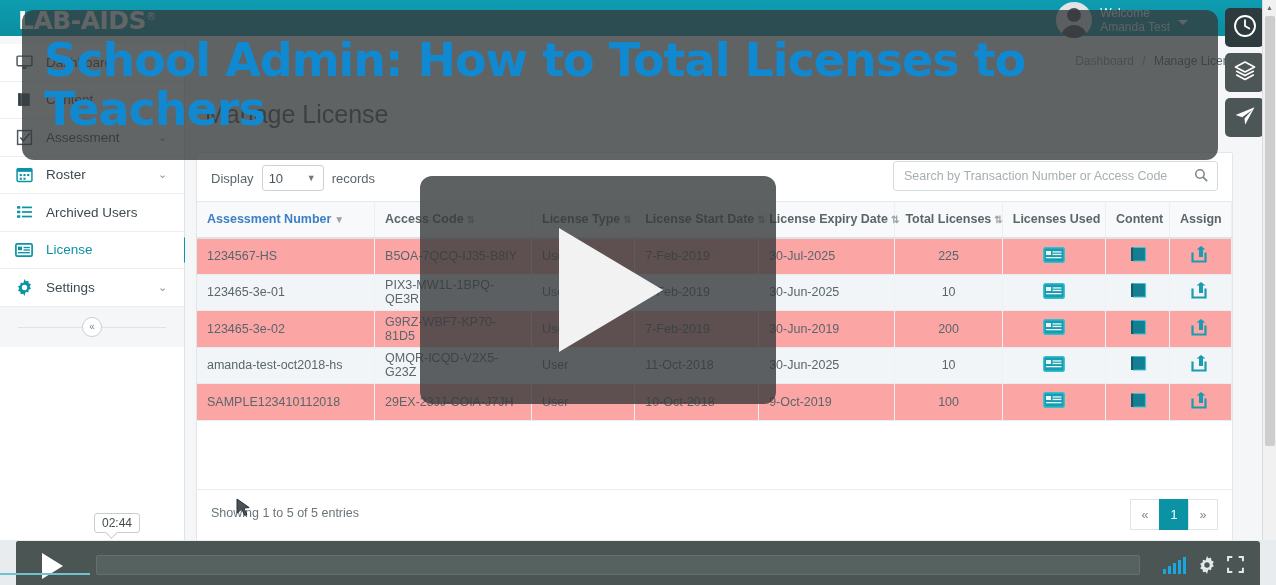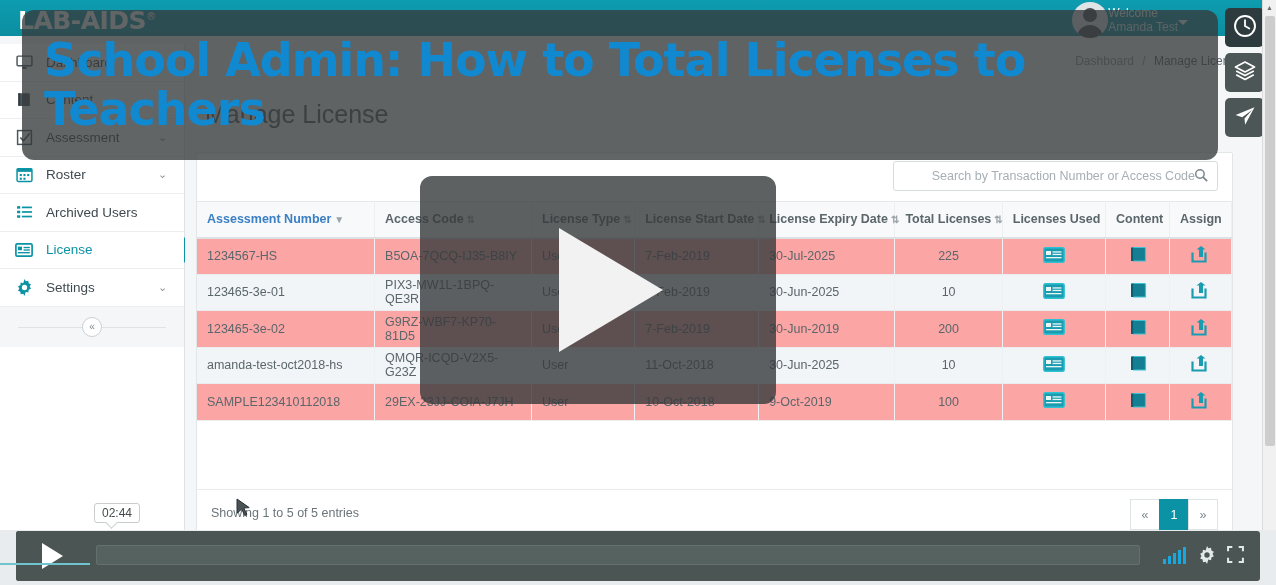--- a/index.html
+++ b/index.html
@@ -21,21 +21,21 @@
     background:#0b93a5;
     background:linear-gradient(180deg,#0e9cb0 0%,#0b8ea0 100%);
   }
   .logo {
     position:absolute; left:18px; top:6px;
     color:#ffffff; font-weight:bold; font-size:25px; letter-spacing:-0.5px;
     font-family:"DejaVu Sans", sans-serif;
   }
   .logo .tm { font-size:10px; vertical-align:super; font-weight:normal; }
 
-  .welcome-wrap { position:absolute; right:74px; top:2px; display:flex; align-items:center; }
+  .welcome-wrap { position:absolute; right:74px; top:2px; display:flex; align-items:center; gap:8px; }
   .avatar {
     width:36px; height:36px; border-radius:50%;
     background:#dfe4e6; position:relative; overflow:hidden; flex:none;
   }
   .avatar::before{content:"";position:absolute;left:11px;top:6px;width:14px;height:14px;border-radius:50%;background:#4a4f52;}
   .avatar::after{content:"";position:absolute;left:5px;top:23px;width:26px;height:18px;border-radius:13px 13px 0 0;background:#4a4f52;}
   .welcome-text { line-height:1.15; padding-top:2px; }
   .welcome-text .w1 { color:#ffffff; font-size:12px; }
   .welcome-text .w2 { color:#dff1f4; font-size:12px; }
   .caret-dn {
@@ -86,21 +86,20 @@
     width:62px; height:26px; border:1px solid #ccd2d6; border-radius:3px; background:#fff;
     display:flex; align-items:center; padding:0 6px; font-size:13px; color:#4a5459; position:relative;
   }
   .select-box .sc { position:absolute; right:7px; font-size:9px; color:#6f797e; }
 
   .search-wrap { position:absolute; right:14px; top:8px; width:325px; height:30px; }
   .search-input {
     width:100%; height:30px; border:1px solid #d6dbde; border-radius:3px;
     padding:0 22px 0 10px; font-size:12.5px; color:#99a3a8; background:#fff;
     font-family:"Liberation Sans", sans-serif;
-    text-align:right;
   }
   .search-input::placeholder { color:#a6afb4; }
   .search-icon { position:absolute; right:10px; top:7px; color:#7b858a; font-size:14px; }
 
   
   table.lic { width:100%; border-collapse:collapse; table-layout:fixed; }
   table.lic th {
     height:36px; background:#f7f9fa; border-top:1px solid #e4e8ea; border-bottom:2px solid #dde2e5;
     font-size:12.5px; color:#5b666b; font-weight:bold; text-align:left; padding:0 10px;
     border-right:1px solid #edf0f2; white-space:nowrap;
@@ -157,21 +156,21 @@
   }
   .big-play {
     width:0;height:0;border-top:62px solid transparent;border-bottom:62px solid transparent;
     border-left:104px solid #f2f2f2; margin-left:26px;
   }
 
   
   .cursor { position:absolute; left:236px; top:498px; z-index:33; }
 
   
-  .player { position:absolute; left:0; bottom:0; width:1276px; height:55px; background:#e9ecee; z-index:50;padding-left:21px; }
+  .player { position:absolute; left:0; bottom:0; width:1276px; height:45px; background:#e9ecee; z-index:50;padding-left:21px; }
   .player-inner { position:absolute; left:16px; top:1px; width:1244px; height:50px; background:#4b5554; border-radius:3px; }
   .play-btn {
     position:absolute; left:0px; top:0px; width:68px; height:50px; background:#4b5554;
     display:flex; align-items:center; justify-content:center; cursor:pointer; border-radius:3px;
   }
   .play-tri { width:0;height:0;border-top:13px solid transparent;border-bottom:13px solid transparent;border-left:21px solid #ffffff; margin-left:4px;}
   .timeline { position:absolute; left:80px; right:120px; top:14px; height:20px; background:#566260; border:1px solid #63706e; border-radius:2px; cursor:pointer; }
   .tl-progress { position:absolute; left:0; top:0; bottom:0; width:0; background:#0b93a5; }
   .tip {
     position:absolute; left:78px; top:-28px; background:#ffffff; border:1px solid #c9cdcf; border-radius:3px;
@@ -300,20 +299,28 @@
       <div class="crumb">
         <span>Dashboard</span>
         <span class="sep">/</span>
         <span class="cur">Manage License</span>
       </div>
 
       <div class="page-title">Manage License</div>
 
       <div class="card">
         <div class="card-top">
+          <div class="display-wrap">
+            <span>Display</span>
+            <div class="select-box">
+              <span>10</span>
+              <span class="sc">▼</span>
+            </div>
+            <span>records</span>
+          </div>
           <div class="search-wrap">
             <input class="search-input" value="" placeholder="Search by Transaction Number or Access Code" style="">
             <span class="search-icon">
               <svg width="14" height="14" viewBox="0 0 16 16">
                   <circle cx="6.8" cy="6.8" r="4.8" fill="none" stroke="#7b858a" stroke-width="1.7"></circle>
                   <line x1="10.4" y1="10.4" x2="15" y2="15" stroke="#7b858a" stroke-width="1.9"></line>
                 </svg>
             </span>
           </div>
         </div>

